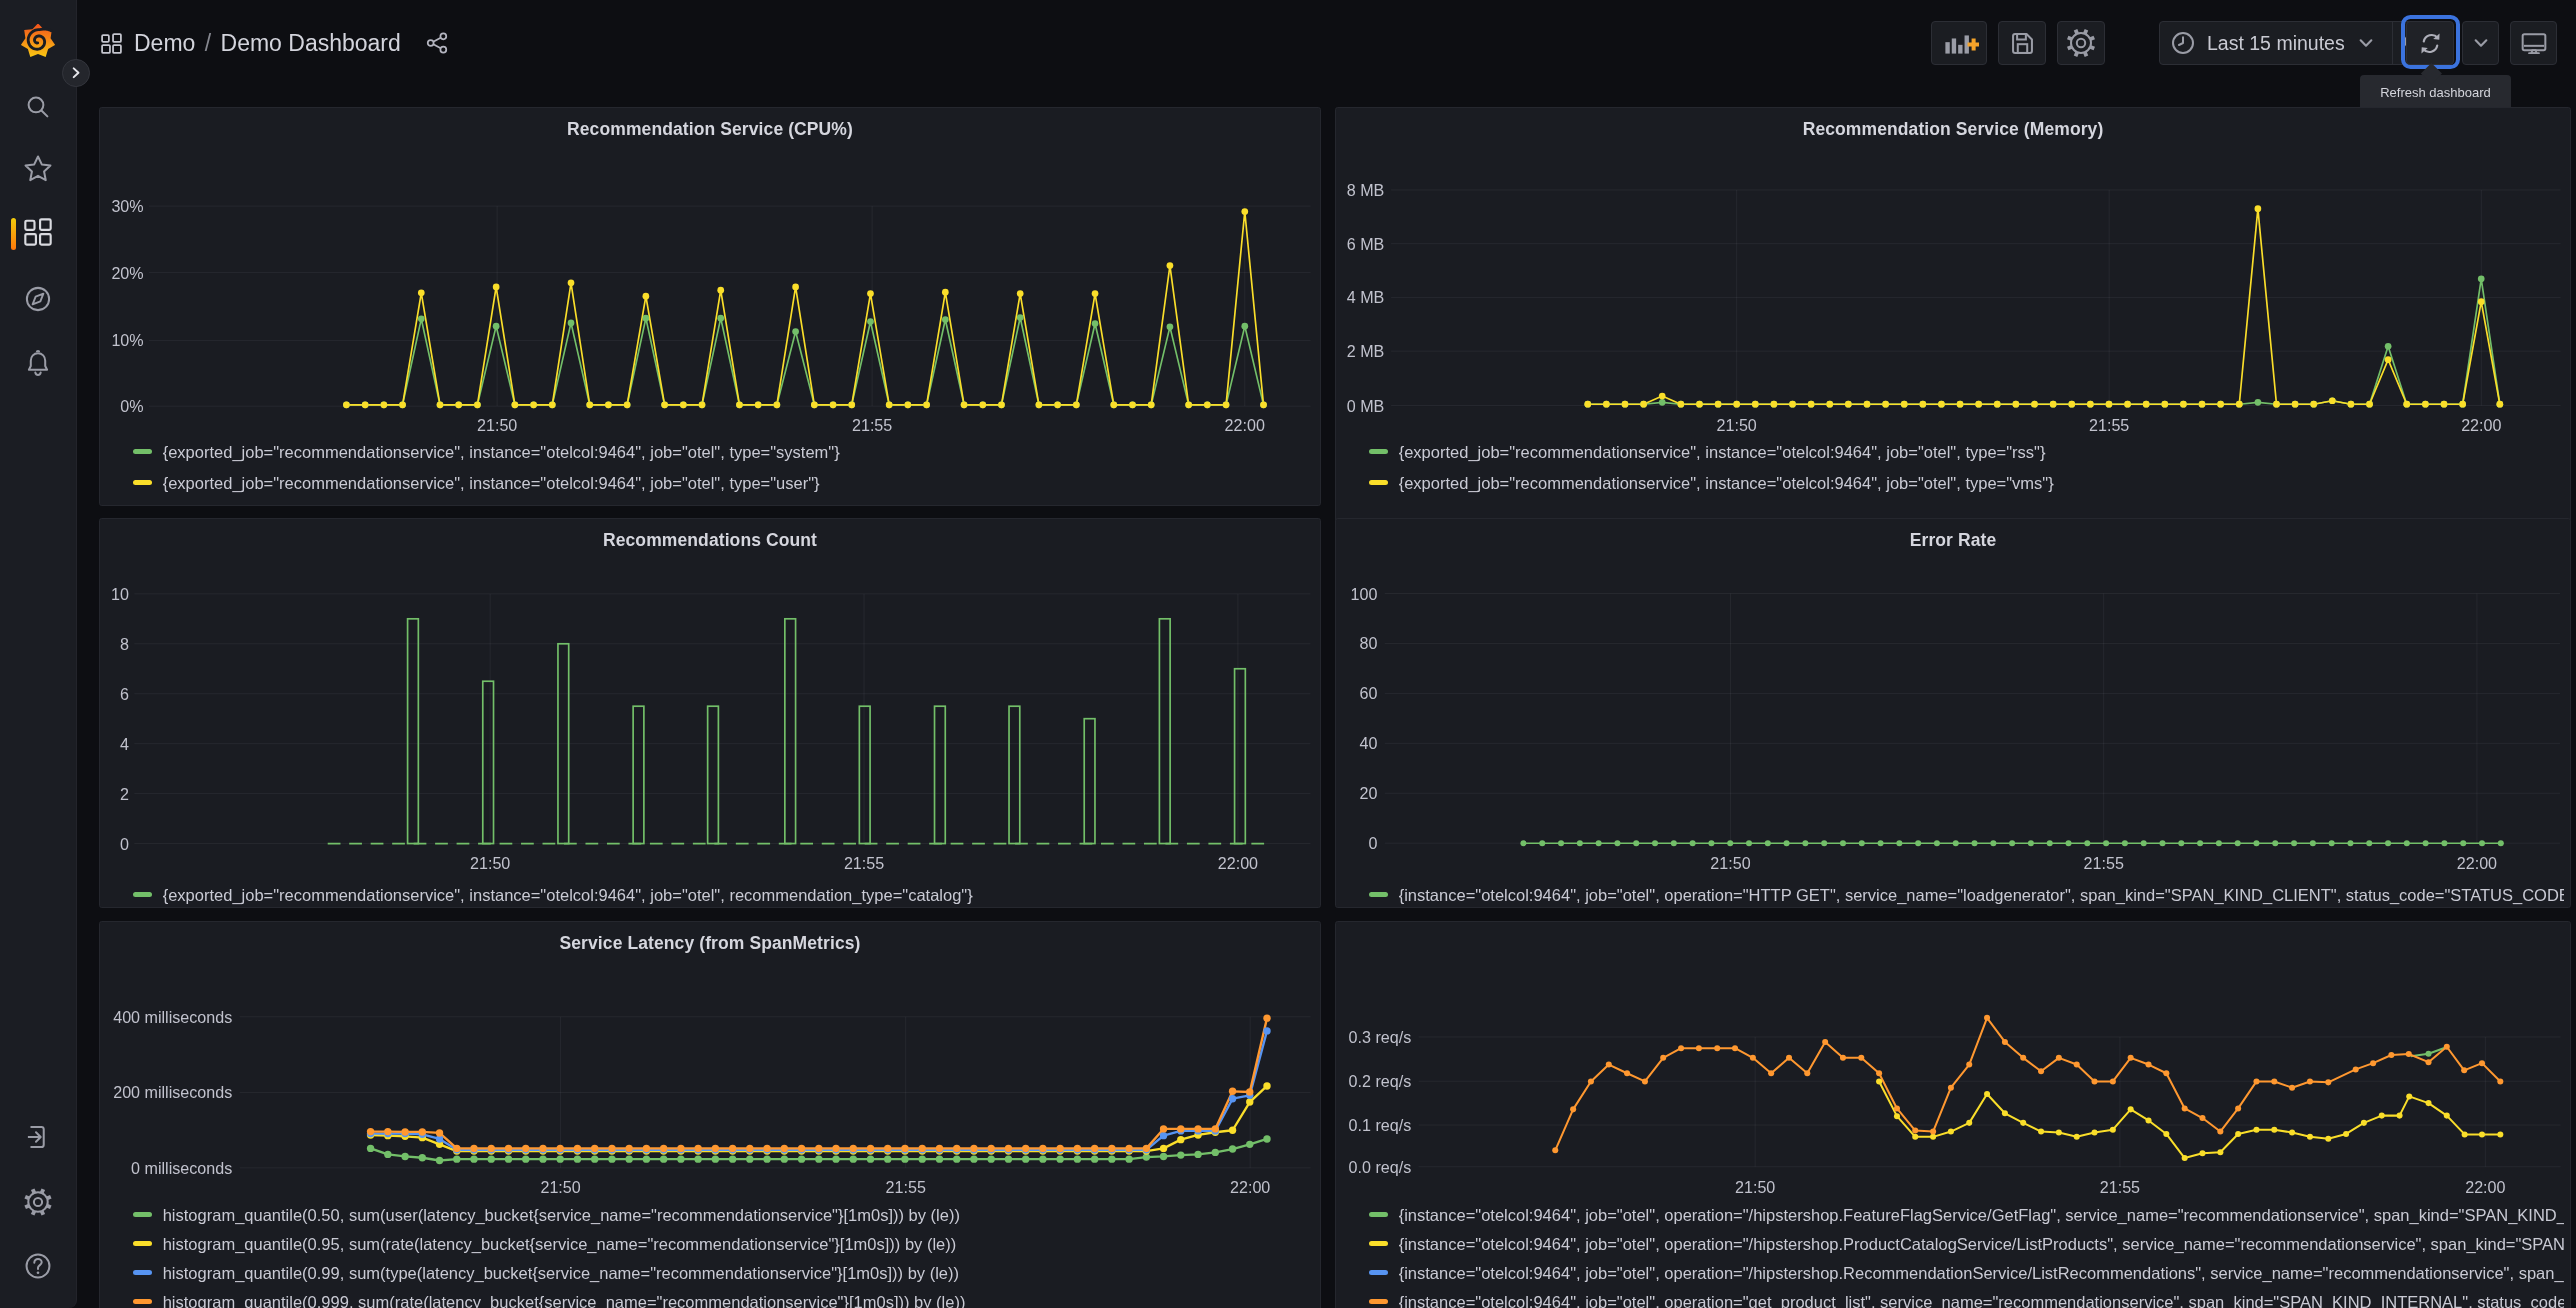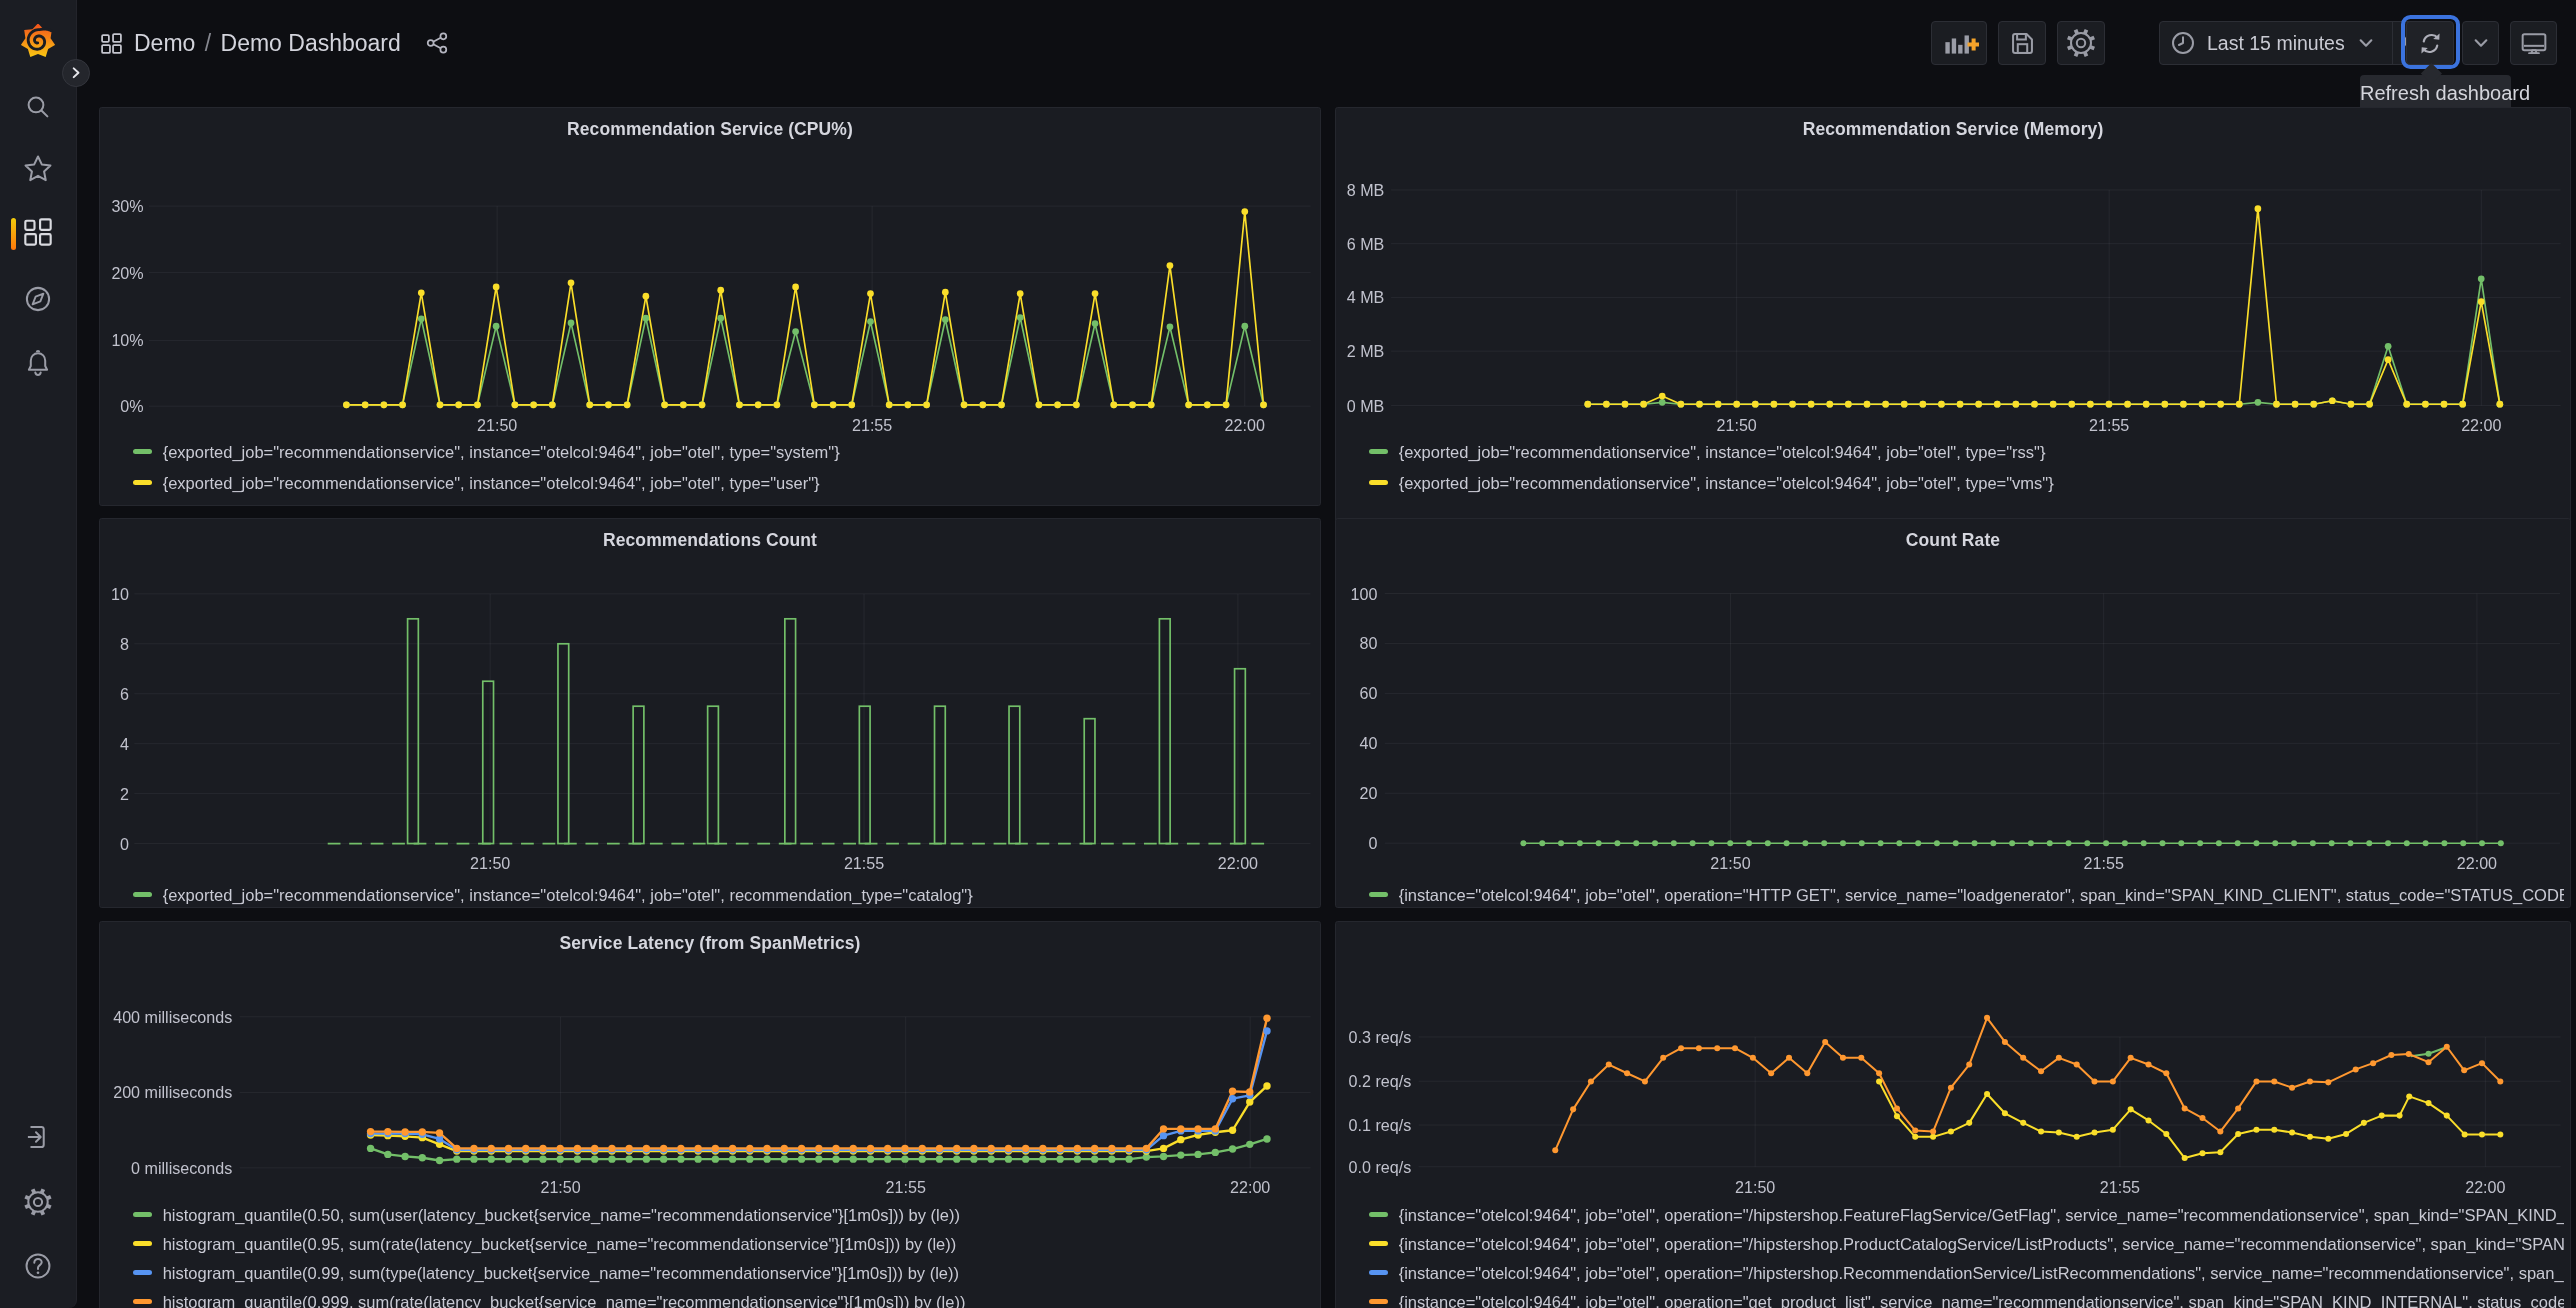--- a/index.html
+++ b/index.html
@@ -160,21 +160,21 @@
     </div>
 <div class="tbtn" style="left:2510px; top:21px; width:47px; height:44px;">
       <svg class="" width="32" height="31" viewBox="0 0 48 46" fill="none">
         <rect x="7" y="9" width="34" height="24" rx="2.5" stroke="#9a9ca6" stroke-width="3"></rect>
         <line x1="9" y1="26.5" x2="39" y2="26.5" stroke="#9a9ca6" stroke-width="3"></line>
         <path d="M20 37.5 C21 35 21.5 33 21.5 33 L26.5 33 C26.5 33 27 35 28 37.5 Z" stroke="#9a9ca6" stroke-width="2.6"></path>
         <line x1="16.5" y1="37.5" x2="31.5" y2="37.5" stroke="#9a9ca6" stroke-width="2.6" stroke-linecap="round"></line>
       </svg>
     </div>
 
-<div style="position:absolute; left:2360px; top:75px; width:151px; height:36px; background:#27292f; border-radius:4px; color:#d4d5dc; font-size:20px; text-align:center; line-height:36px; white-space:nowrap;">Refresh dashboard</div>
+<div style="position:absolute; left:2360px; top:75px; width:151px; height:36px; background:#27292f; border-radius:4px; color:#d4d5dc; font-size:13px; text-align:center; line-height:36px; white-space:nowrap;">Refresh dashboard</div>
 <div style="position:absolute; left:2424px; top:66px; width:14.8px; height:14.8px; background:#27292f; transform:rotate(45deg);"></div>
 
 <div class="panel" style="left:99px;top:107px;width:1222px;height:399px">
 <div class="ptitle">Recommendation Service (CPU%)</div>
 <svg class="chart" width="1222" height="399" viewBox="0 0 1820 594">
         <line x1="73" y1="146" x2="1803" y2="146" stroke="rgba(204,204,220,0.10)" stroke-width="1"></line>
         <text x="65" y="155" class="ax" text-anchor="end">30%</text>
         <line x1="73" y1="245" x2="1803" y2="245" stroke="rgba(204,204,220,0.10)" stroke-width="1"></line>
         <text x="65" y="254" class="ax" text-anchor="end">20%</text>
         <line x1="73" y1="346" x2="1803" y2="346" stroke="rgba(204,204,220,0.10)" stroke-width="1"></line>
@@ -449,21 +449,21 @@
         <rect x="1131" y="278.9" width="16" height="204.6" fill="none" stroke="#73BF69" stroke-width="2.5"></rect>
         <rect x="1243" y="278.9" width="16" height="204.6" fill="none" stroke="#73BF69" stroke-width="2.5"></rect>
         <rect x="1354" y="278.9" width="16" height="204.6" fill="none" stroke="#73BF69" stroke-width="2.5"></rect>
         <rect x="1466" y="297.5" width="16" height="186.0" fill="none" stroke="#73BF69" stroke-width="2.5"></rect>
         <rect x="1578" y="148.7" width="16" height="334.8" fill="none" stroke="#73BF69" stroke-width="2.5"></rect>
         <rect x="1690" y="223.1" width="16" height="260.4" fill="none" stroke="#73BF69" stroke-width="2.5"></rect>
       </svg>
 <div class="lrow" style="left:33px;top:365px;width:1142px"><span class="sw" style="background:#73BF69"></span><span class="ltxt">{exported_job="recommendationservice", instance="otelcol:9464", job="otel", recommendation_type="catalog"}</span></div>
     </div>
     <div class="panel" style="left:1335px;top:518px;width:1236px;height:390px">
-<div class="ptitle">Count Rate</div>
+<div class="ptitle">Error Rate</div>
 <svg class="chart" width="1236" height="390" viewBox="0 0 1840 581">
         <line x1="72" y1="111.0" x2="1823" y2="111.0" stroke="rgba(204,204,220,0.10)" stroke-width="1"></line>
         <text x="61" y="120.0" class="ax" text-anchor="end">100</text>
         <line x1="72" y1="185.4" x2="1823" y2="185.4" stroke="rgba(204,204,220,0.10)" stroke-width="1"></line>
         <text x="61" y="194.4" class="ax" text-anchor="end">80</text>
         <line x1="72" y1="259.8" x2="1823" y2="259.8" stroke="rgba(204,204,220,0.10)" stroke-width="1"></line>
         <text x="61" y="268.8" class="ax" text-anchor="end">60</text>
         <line x1="72" y1="334.2" x2="1823" y2="334.2" stroke="rgba(204,204,220,0.10)" stroke-width="1"></line>
         <text x="61" y="343.2" class="ax" text-anchor="end">40</text>
         <line x1="72" y1="408.6" x2="1823" y2="408.6" stroke="rgba(204,204,220,0.10)" stroke-width="1"></line>

